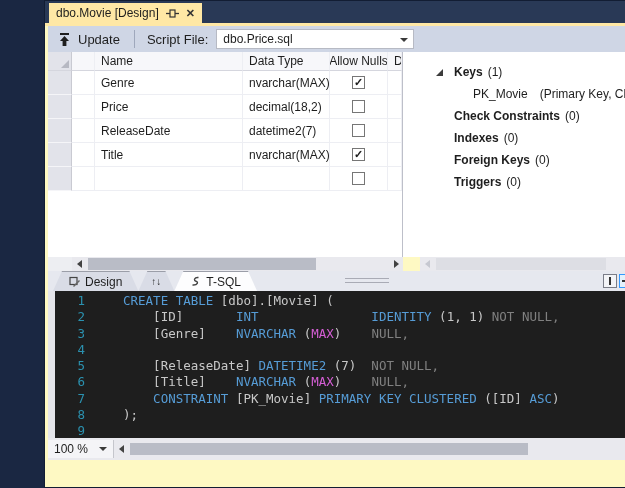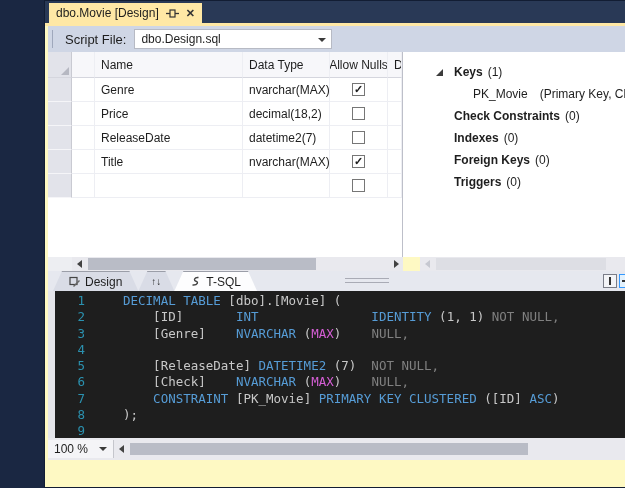--- a/index.html
+++ b/index.html
@@ -25,21 +25,21 @@
   .script-label{margin:0 8px 0 8px;}
   .combo{position:relative;width:198px;height:20px;background:#FFFFFF;border:1px solid #B7BAC4;
          display:flex;align-items:center;font-size:12px;padding-left:6px;box-sizing:border-box;}
   .combo-arrow{position:absolute;right:5px;top:8px;width:0;height:0;border-left:4px solid transparent;
                border-right:4px solid transparent;border-top:4px solid #3A3A3A;}
   
   .main{position:absolute;top:51px;left:3px;width:611px;height:205px;background:#FFFFFF;}
   .grid{position:absolute;left:0;top:0;width:355px;height:205px;border-right:1px solid #BDBFC9;
         box-sizing:border-box;font-size:12px;color:#1E1E1E;overflow:hidden;}
   .grow{display:flex;height:24px;}
-  .ghead{height:26px;background:#F7F7FA;}
+  .ghead{height:19px;background:#F7F7FA;}
   .gcell{border-right:1px solid #EDEEF3;border-bottom:1px solid #EDEEF3;box-sizing:border-box;
          display:flex;align-items:center;padding-left:6px;overflow:hidden;white-space:nowrap;}
   .ghead .gcell{border-bottom:1px solid #D5D6DE;}
   .c-rowhdr{width:24px;background:#E2E3EA;border-right:1px solid #C9CAD2;border-bottom:1px solid #F5F5F8;
             padding:0;position:relative;}
   .c-key{width:23px;padding:0;justify-content:center;}
   .c-name{width:148px;}
   .c-type{width:87px;}
   .c-nulls{width:58px;justify-content:center;padding:0;}
   .c-d{flex:1;}
@@ -130,24 +130,31 @@
             <line x1="9" y1="4.5" x2="13" y2="4.5" stroke="#333" stroke-width="1.3"></line>
           </svg>
       </span>
       <span class="close-x">✕</span>
     </div>
     <div class="tab-overflow"></div>
   </div>
   <div class="tab-underline"></div>
 
   <div class="toolbar">
+    <div class="update-btn">
+      <svg width="13" height="13" viewBox="0 0 13 13">
+          <rect x="2" y="0" width="9" height="2" fill="#1E1E1E"></rect>
+          <polygon points="6.5,3 11,8 8.4,8 8.4,13 4.6,13 4.6,8 2,8" fill="#1E1E1E"></polygon>
+        </svg>
+      <span>Update</span>
+    </div>
     <div class="tb-sep"></div>
     <span class="script-label">Script File:</span>
     <div class="combo">
-      <span>dbo.Design.sql</span>
+      <span>dbo.Price.sql</span>
       <span class="combo-arrow"></span>
     </div>
   </div>
 
   <div class="main">
     <div class="grid">
       <div class="grow ghead">
         <div class="gcell c-rowhdr">
             <div class="selall"></div>
           </div>
@@ -304,26 +311,26 @@
             <polyline points="1,1 4.5,4 8,1" fill="none" stroke="#333" stroke-width="1.4"></polyline>
             <polyline points="1,5 4.5,8 8,5" fill="none" stroke="#333" stroke-width="1.4"></polyline>
           </svg>
       </div>
     </div>
   </div>
 
   <div class="editor">
     <div class="ed-margin"></div>
     <div class="ed-lines" id="ed-lines">
-        <div class="cl"><span class="ln">1</span><span class="code"><span class="t-kw">DECIMAL TABLE</span><span class="t-id"> [dbo].[Movie] (</span></span></div>
+        <div class="cl"><span class="ln">1</span><span class="code"><span class="t-kw">CREATE TABLE</span><span class="t-id"> [dbo].[Movie] (</span></span></div>
         <div class="cl"><span class="ln">2</span><span class="code"><span class="t-id">    [ID]       </span><span class="t-kw">INT</span><span class="t-id">               </span><span class="t-kw">IDENTITY</span><span class="t-id"> (1, 1) </span><span class="t-gr">NOT NULL,</span></span></div>
         <div class="cl"><span class="ln">3</span><span class="code"><span class="t-id">    [Genre]    </span><span class="t-kw">NVARCHAR</span><span class="t-id"> (</span><span class="t-mg">MAX</span><span class="t-id">)    </span><span class="t-gr">NULL,</span></span></div>
         <div class="cl"><span class="ln">4</span></div>
         <div class="cl"><span class="ln">5</span><span class="code"><span class="t-id">    [ReleaseDate] </span><span class="t-kw">DATETIME2</span><span class="t-id"> (7)  </span><span class="t-gr">NOT NULL,</span></span></div>
-        <div class="cl"><span class="ln">6</span><span class="code"><span class="t-id">    [Check]    </span><span class="t-kw">NVARCHAR</span><span class="t-id"> (</span><span class="t-mg">MAX</span><span class="t-id">)    </span><span class="t-gr">NULL,</span></span></div>
+        <div class="cl"><span class="ln">6</span><span class="code"><span class="t-id">    [Title]    </span><span class="t-kw">NVARCHAR</span><span class="t-id"> (</span><span class="t-mg">MAX</span><span class="t-id">)    </span><span class="t-gr">NULL,</span></span></div>
         <div class="cl"><span class="ln">7</span><span class="code"><span class="t-id">    </span><span class="t-kw">CONSTRAINT</span><span class="t-id"> [PK_Movie] </span><span class="t-kw">PRIMARY KEY CLUSTERED</span><span class="t-id"> ([ID] </span><span class="t-kw">ASC</span><span class="t-id">)</span></span></div>
         <div class="cl"><span class="ln">8</span><span class="code"><span class="t-id">);</span></span></div>
         <div class="cl"><span class="ln">9</span><span class="code"></span></div>
       </div>
     <div class="ed-vscroll">
       <div class="ed-split">
         <svg width="11" height="11" viewBox="0 0 11 11">
             <polygon points="5.5,0 8.5,3.5 2.5,3.5" fill="#333"></polygon>
             <line x1="0" y1="5.5" x2="11" y2="5.5" stroke="#333" stroke-width="1.5"></line>
             <polygon points="5.5,11 8.5,7.5 2.5,7.5" fill="#333"></polygon>

